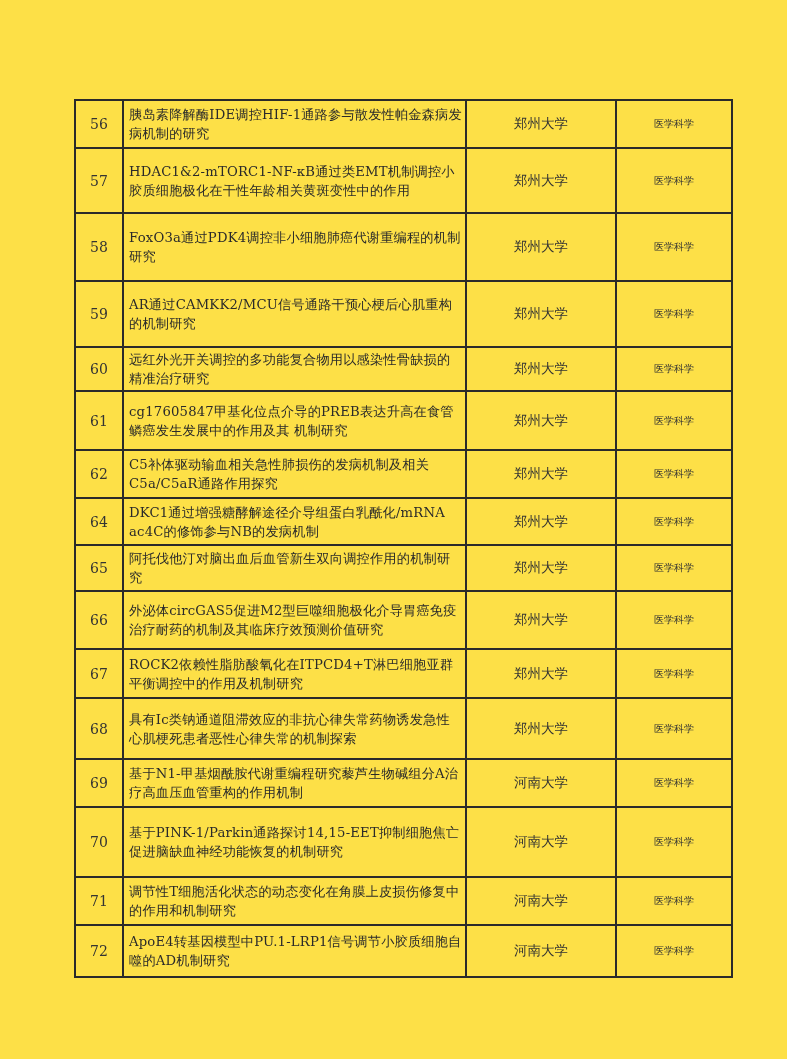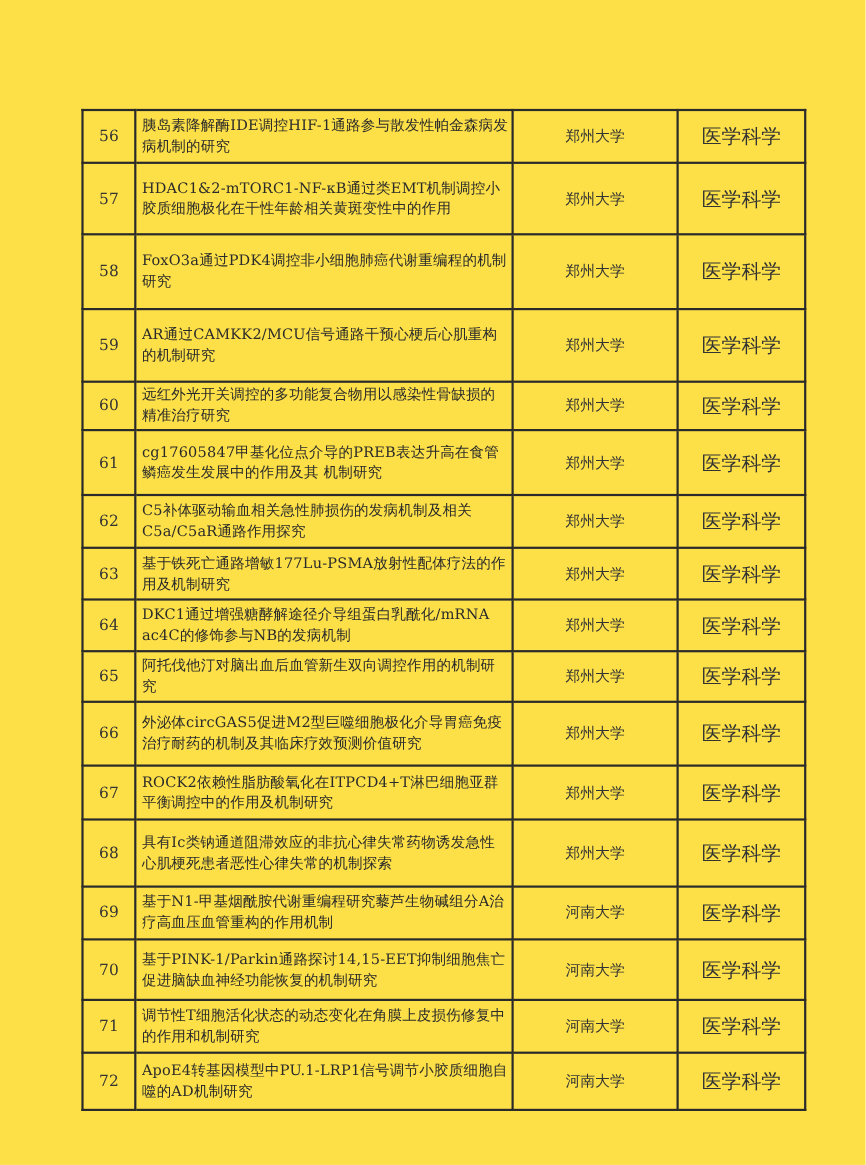--- a/index.html
+++ b/index.html
@@ -6,21 +6,21 @@
   body { width: 787px; height: 1059px; position: relative; overflow: hidden;
          font-family: "DejaVu Serif", "Liberation Serif", serif; color: #222; }
   .page { position: absolute; left: 0; top: 0; width: 787px; height: 1059px; background: #fde047; }
   table.grid { position: absolute; left: 74px; top: 99px; width: 645px;
                border-collapse: collapse; table-layout: fixed; }
   table.grid td { border: 2px solid #2a2a2a; padding: 0; vertical-align: middle; }
   td.num { width: 46px; text-align: center; font-size: 14px; color: #333; }
   td.title { width: 333px; text-align: left; font-size: 13.2px; line-height: 19px;
              padding: 0 3px 0 5px !important; color: #2a2a2a; letter-spacing: 0.2px; }
   td.uni { width: 148px; text-align: center; font-size: 13.5px; color: #333; }
-  td.cat { width: 114px; text-align: center; font-size: 18px; color: #333; }
+  td.cat { width: 114px; text-align: center; font-size: 10px; color: #333; }
 </style>
 </head>
 <body>
 
 <div class="page">
   <table class="grid">
     <tbody id="rows">
       <tr style="height: 48px;">
         <td class="num">56</td>
         <td class="title">胰岛素降解酶IDE调控HIF-1通路参与散发性帕金森病发病机制的研究</td>
@@ -57,26 +57,20 @@
         <td class="uni">郑州大学</td>
         <td class="cat">医学科学</td>
       </tr>
       <tr style="height: 48px;">
         <td class="num">62</td>
         <td class="title">C5补体驱动输血相关急性肺损伤的发病机制及相关C5a/C5aR通路作用探究</td>
         <td class="uni">郑州大学</td>
         <td class="cat">医学科学</td>
       </tr>
       <tr style="height: 47px;">
-        <td class="num">63</td>
-        <td class="title">基于铁死亡通路增敏177Lu-PSMA放射性配体疗法的作用及机制研究</td>
-        <td class="uni">郑州大学</td>
-        <td class="cat">医学科学</td>
-      </tr>
-      <tr style="height: 47px;">
         <td class="num">64</td>
         <td class="title">DKC1通过增强糖酵解途径介导组蛋白乳酰化/mRNA ac4C的修饰参与NB的发病机制</td>
         <td class="uni">郑州大学</td>
         <td class="cat">医学科学</td>
       </tr>
       <tr style="height: 46px;">
         <td class="num">65</td>
         <td class="title">阿托伐他汀对脑出血后血管新生双向调控作用的机制研究</td>
         <td class="uni">郑州大学</td>
         <td class="cat">医学科学</td>
@@ -98,21 +92,21 @@
         <td class="title">具有Ic类钠通道阻滞效应的非抗心律失常药物诱发急性心肌梗死患者恶性心律失常的机制探索</td>
         <td class="uni">郑州大学</td>
         <td class="cat">医学科学</td>
       </tr>
       <tr style="height: 48px;">
         <td class="num">69</td>
         <td class="title">基于N1-甲基烟酰胺代谢重编程研究藜芦生物碱组分A治疗高血压血管重构的作用机制</td>
         <td class="uni">河南大学</td>
         <td class="cat">医学科学</td>
       </tr>
-      <tr style="height: 55px;">
+      <tr style="height: 70px;">
         <td class="num">70</td>
         <td class="title">基于PINK-1/Parkin通路探讨14,15-EET抑制细胞焦亡促进脑缺血神经功能恢复的机制研究</td>
         <td class="uni">河南大学</td>
         <td class="cat">医学科学</td>
       </tr>
       <tr style="height: 48px;">
         <td class="num">71</td>
         <td class="title">调节性T细胞活化状态的动态变化在角膜上皮损伤修复中的作用和机制研究</td>
         <td class="uni">河南大学</td>
         <td class="cat">医学科学</td>

